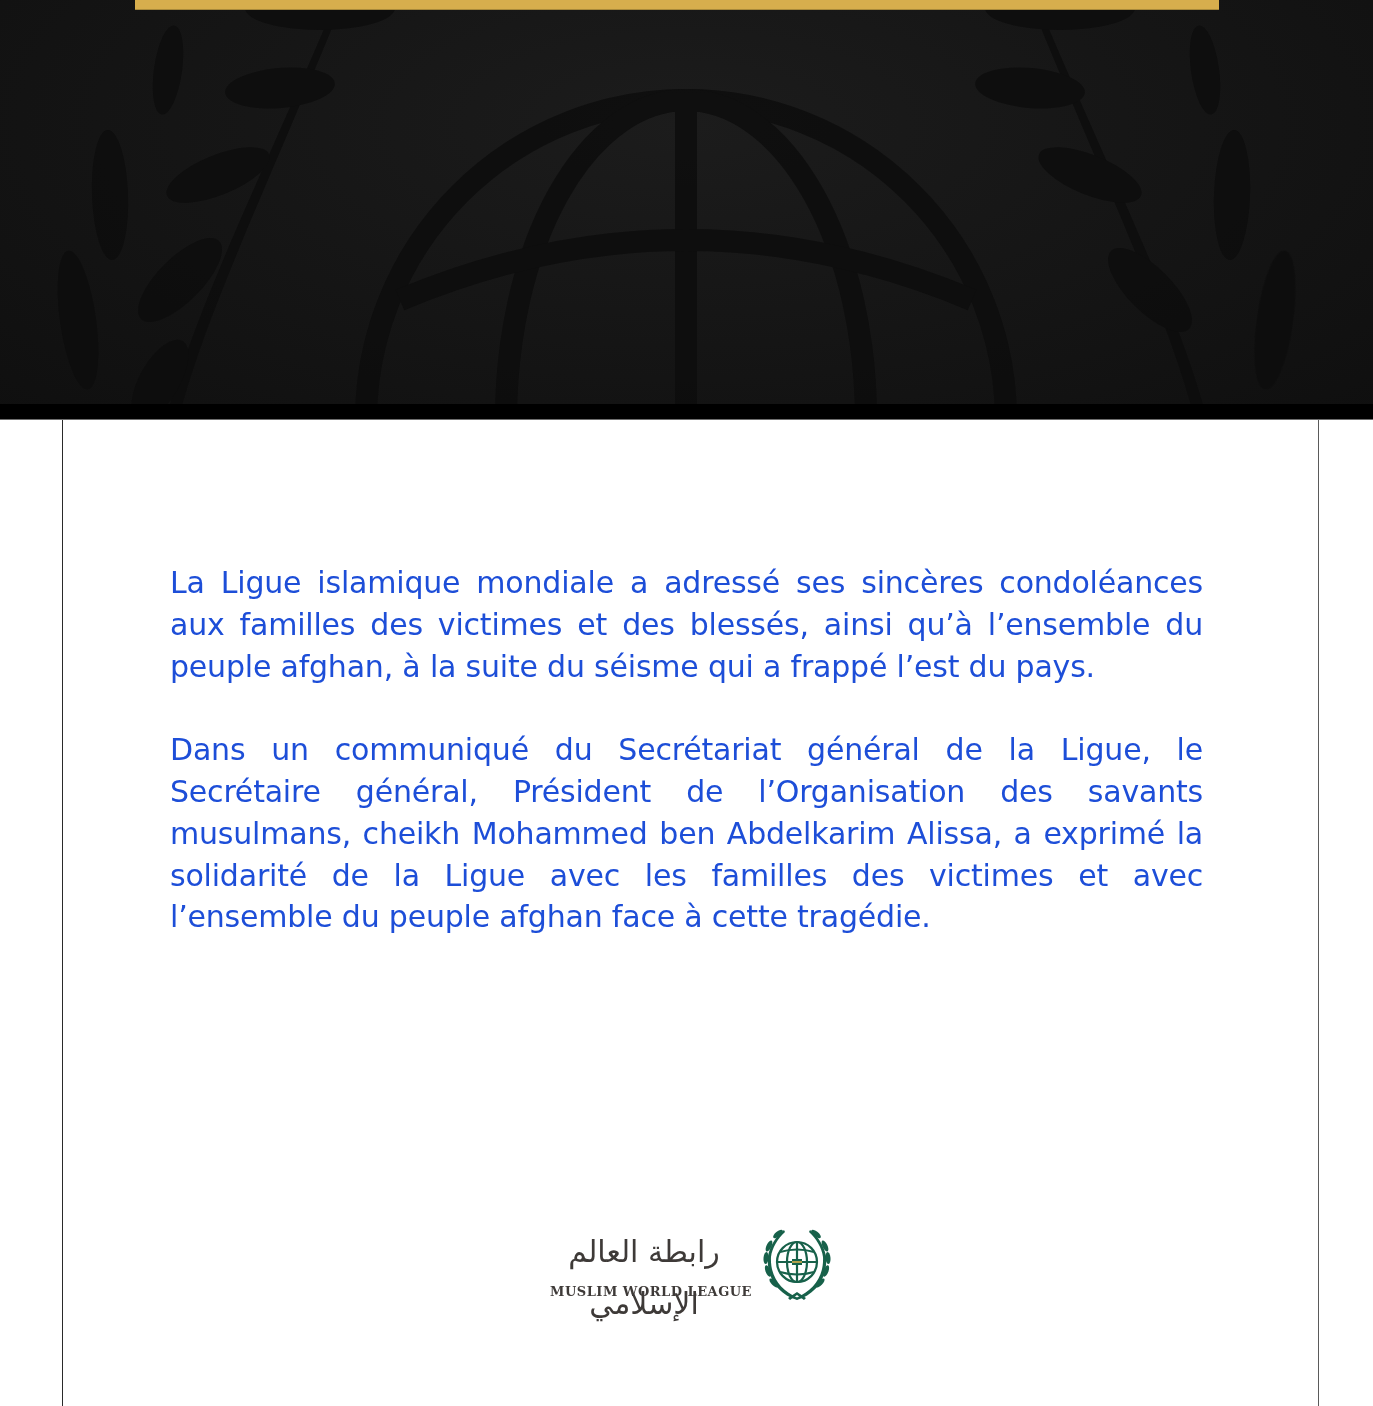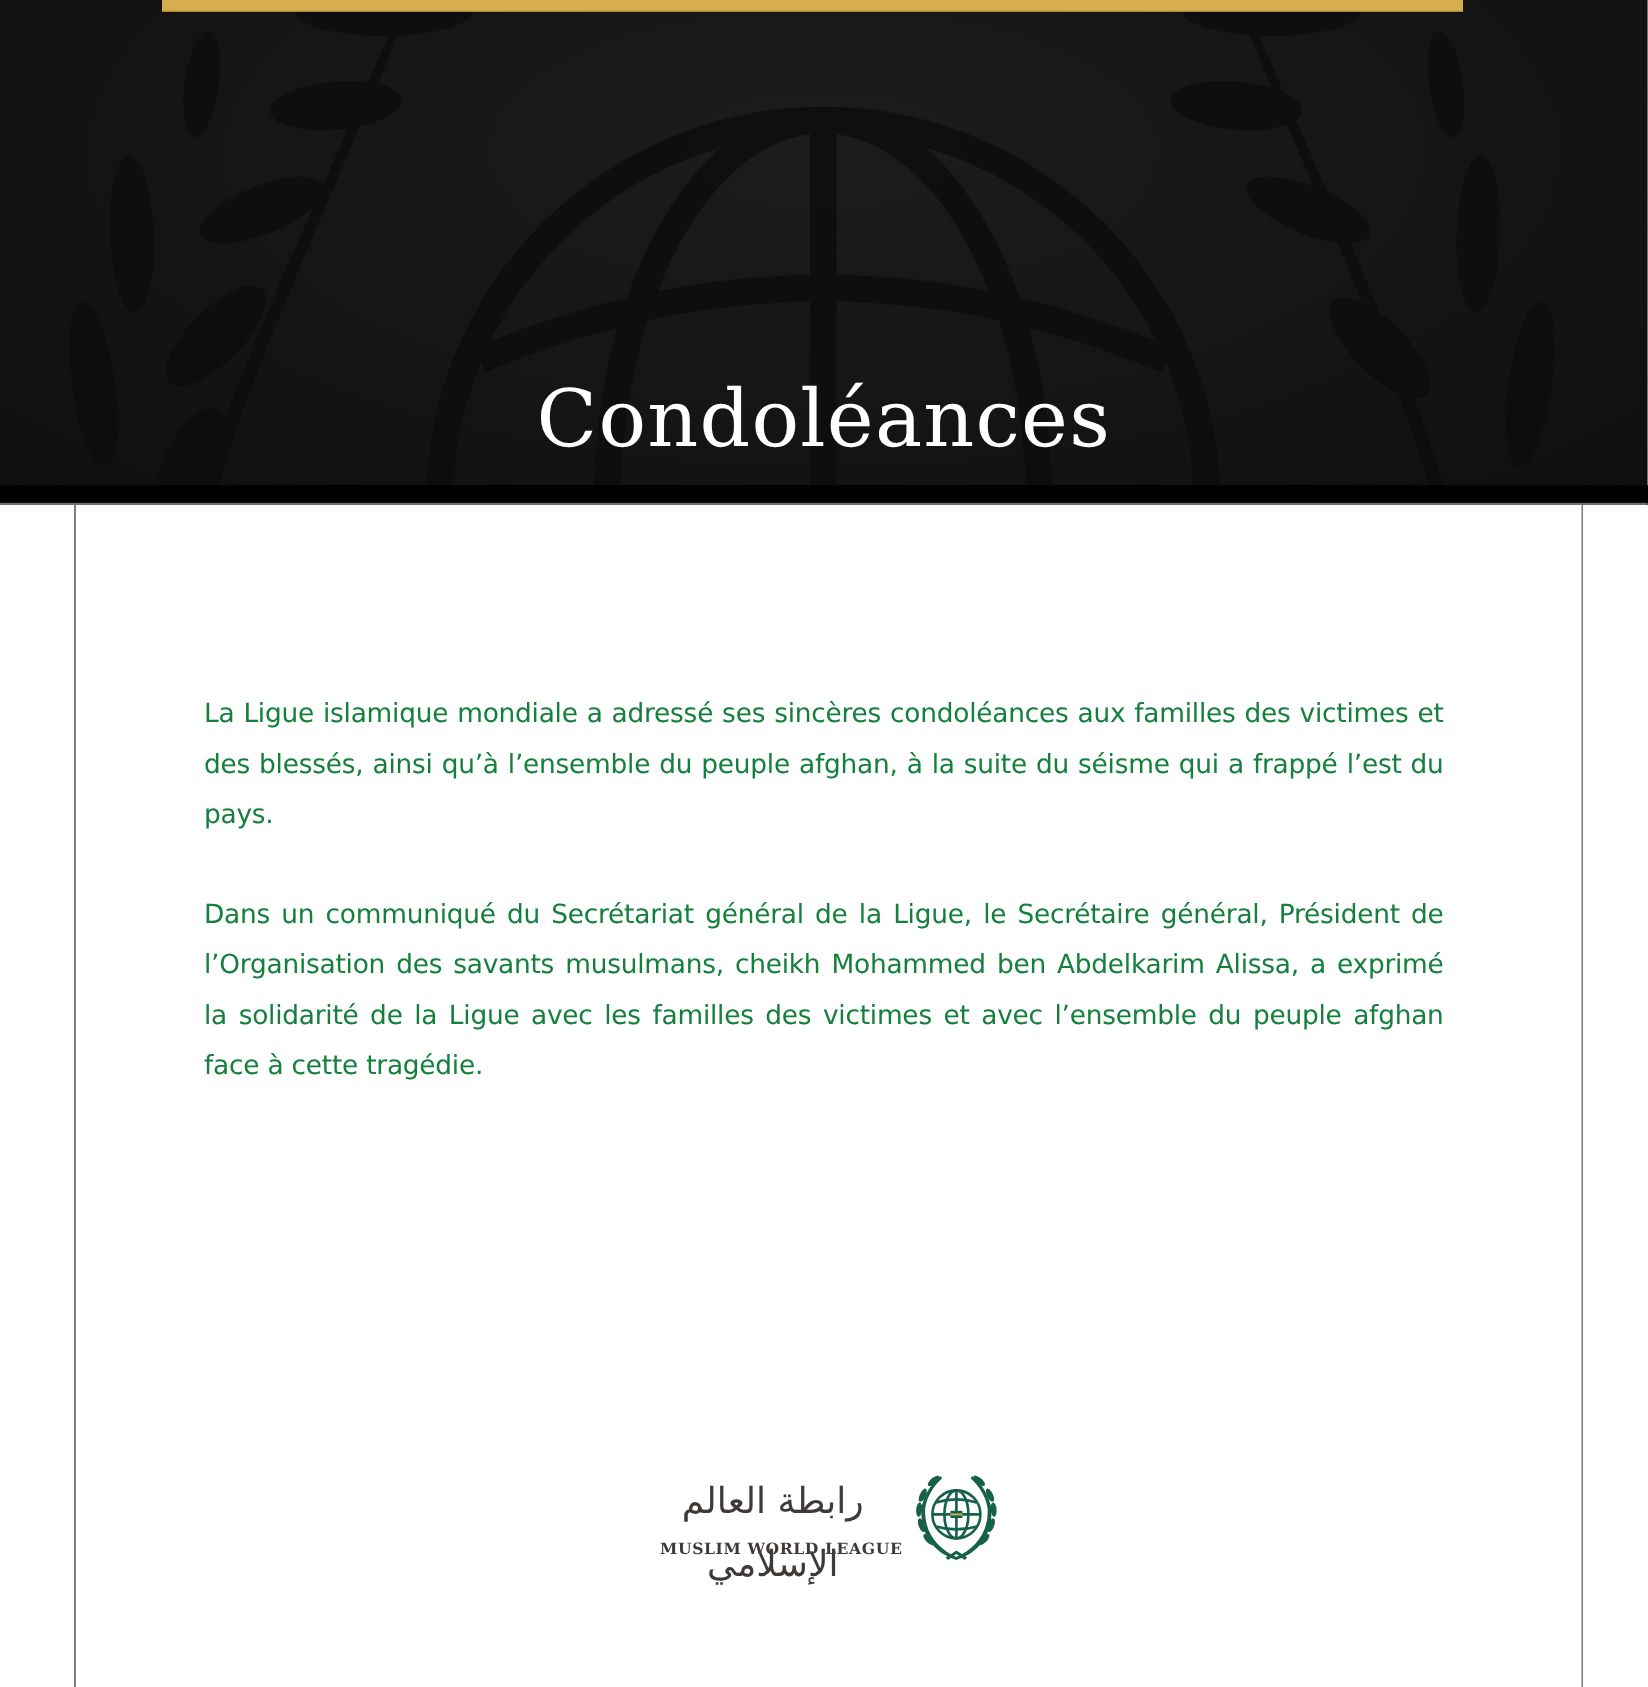--- a/index.html
+++ b/index.html
@@ -62,25 +62,25 @@
       top: 420px;
       width: 1px;
       height: 986px;
       background: #2a2a2a;
     }
     .frame-left { left: 62px; }
     .frame-right { left: 1318px; background: #5a5a5a; }
     .content {
       position: absolute;
       left: 170px;
-      top: 575px;
+      top: 562px;
       width: 1033px;
-      color: #15803d;
+      color: #1d4ed8;
       font-family: "DejaVu Sans", sans-serif;
-      font-size: 22px;
+      font-size: 30px;
       line-height: 41.8px;
       text-align: justify;
       letter-spacing: -0.2px;
     }
     .content p { margin: 0 0 41.8px 0; }
     .content p:last-child { margin-bottom: 0; }
     .logo {
       position: absolute;
       left: 536px;
       top: 1226px;
@@ -144,21 +144,20 @@
     </g>
     <g fill="none" stroke="#0d0d0d" stroke-width="22" opacity="0.85">
 
       <circle cx="686" cy="420" r="320"></circle>
       <ellipse cx="686" cy="420" rx="180" ry="320"></ellipse>
       <line x1="686" y1="100" x2="686" y2="405"></line>
       <path d="M400 300 Q 686 180 972 300"></path>
     </g>
   </svg>
   <div class="gold-bar"></div>
-  <h1 class="title">Condoléances</h1>
   <div class="hero-bottom"></div>
   <div class="hero-rule"></div>
 </div>
 
 <div class="frame-left"></div>
 <div class="frame-right"></div>
 
 <div class="content">
   <p>La Ligue islamique mondiale a adressé ses sincères condoléances aux familles des victimes et des blessés, ainsi qu’à l’ensemble du peuple afghan, à la suite du séisme qui a frappé l’est du pays.</p>
   <p>Dans un communiqué du Secrétariat général de la Ligue, le Secrétaire général, Président de l’Organisation des savants musulmans, cheikh Mohammed ben Abdelkarim Alissa, a exprimé la solidarité de la Ligue avec les familles des victimes et avec l’ensemble du peuple afghan face à cette tragédie.</p>

